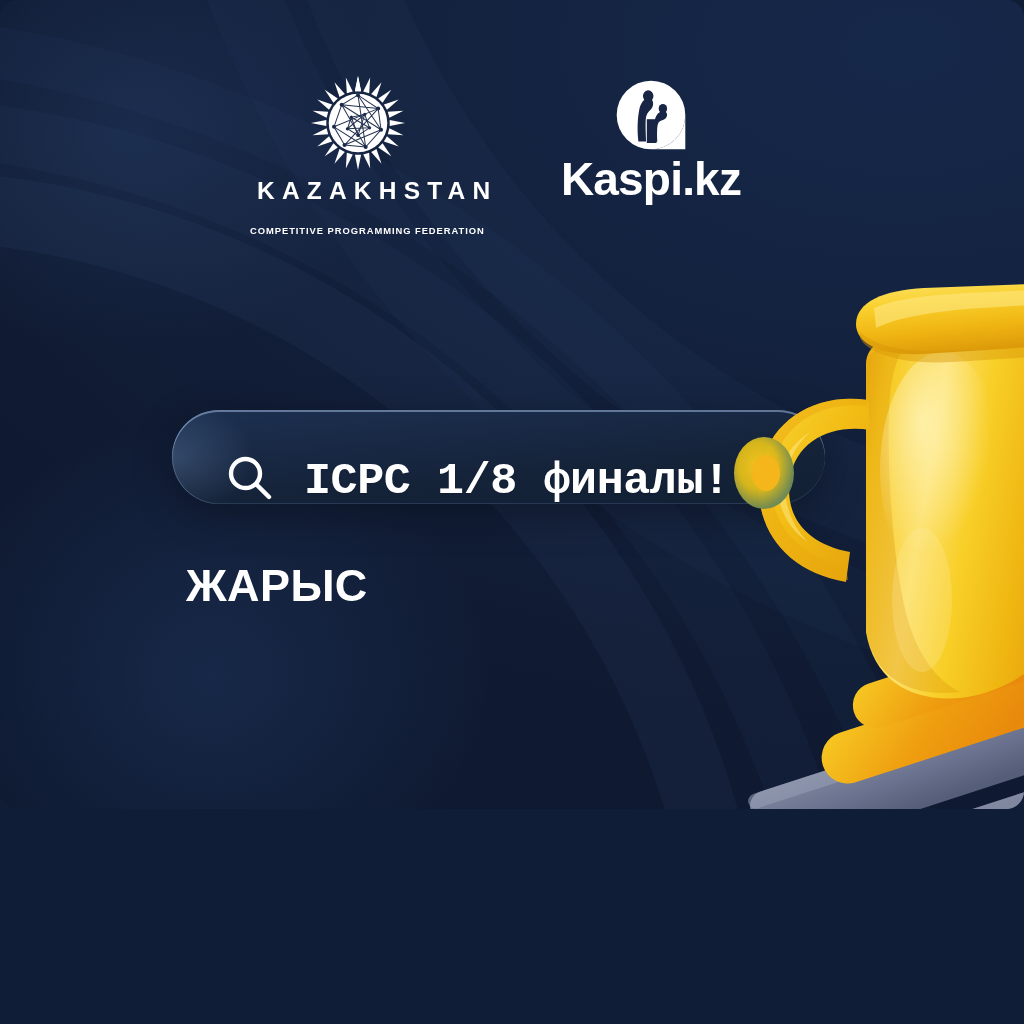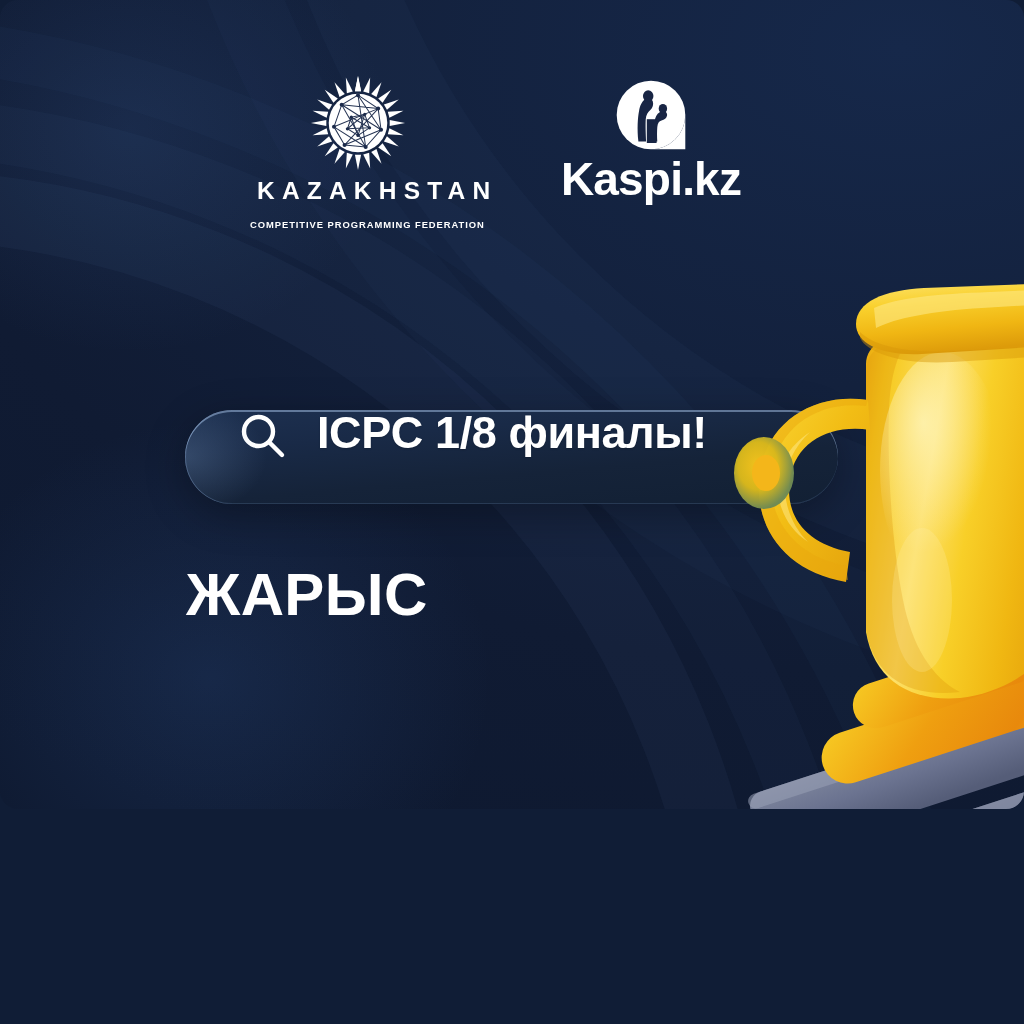--- a/index.html
+++ b/index.html
@@ -40,60 +40,60 @@
   .logos{ position:absolute; left:0; top:0; width:1024px; }
 
   .kcpf{ position:absolute; left:250px; top:75px; width:215px; text-align:center; }
   .kcpf .emblem{ width:96px; height:96px; margin:0 auto 8px; display:block; }
   .kcpf .word{
     color:#fff; font-weight:700; font-size:24.5px; letter-spacing:7.2px;
     line-height:1; white-space:nowrap; text-indent:7px;
   }
   .kcpf .sub{
     color:#fff; font-weight:700; font-size:9.4px; letter-spacing:0.95px;
-    line-height:1; margin-top:16px; white-space:nowrap;
+    line-height:1; margin-top:22px; white-space:nowrap;
   }
 
   .kaspi{ position:absolute; left:556px; top:80px; width:190px; text-align:center; }
   .kaspi .mark{ width:70px; height:70px; margin:0 auto 6px; display:block; }
   .kaspi .word{
     color:#fff; font-weight:700; font-size:46px; line-height:1;
     letter-spacing:-0.8px; white-space:nowrap;
   }
 
   
   .searchbar{
-    position:absolute; left:185px; top:410px; width:653px; height:94px;
+    position:absolute; left:172px; top:410px; width:653px; height:94px;
     border-radius:47px;
     background:linear-gradient(175deg,#1d3050 0%,#192a47 28%,#152339 62%,#122034 100%);
     box-shadow:
       inset 0 2px 0 0 rgba(168,196,232,0.50),
       inset 1px 0 0 0 rgba(150,180,220,0.30),
       inset 0 -1px 0 0 rgba(120,155,200,0.20),
       0 10px 40px rgba(0,0,0,0.30);
-    display:flex; align-items:flex-start; overflow:hidden;
+    display:flex; align-items:flex-end; overflow:hidden;font-family:Liberation Mono, monospace;
   }
   .searchbar::before{
     content:""; position:absolute; left:0; top:0; width:110px; height:100%;
     border-radius:47px 0 0 47px;
     background:
       radial-gradient(120% 100% at 0% 50%, rgba(150,185,230,0.22), rgba(150,185,230,0) 62%);
     pointer-events:none;
   }
   .search-icon{ margin-left:52px; flex:0 0 auto; display:block; }
   .search-text{
     margin-left:28px; color:#ffffff; font-weight:700; font-size:45px;
     letter-spacing:-0.4px; white-space:nowrap; line-height:1;
     text-shadow:0 1px 2px rgba(0,0,0,.18);
   }
 
   
   .headline{
     position:absolute; left:186px; top:560px; width:560px;
-    color:#ffffff; font-weight:700; font-size:60px; line-height:1.16;
+    color:#ffffff; font-weight:700; font-size:45px; line-height:1.16;
     letter-spacing:0.4px;
   }
   .headline .l2{ display:block; }
 
   
   .trophy{ position:absolute; left:660px; top:280px; width:420px; height:680px; }
   .trophy svg{ display:block; width:100%; height:100%; overflow:visible; }
 </style>
 </head>
 <body>

